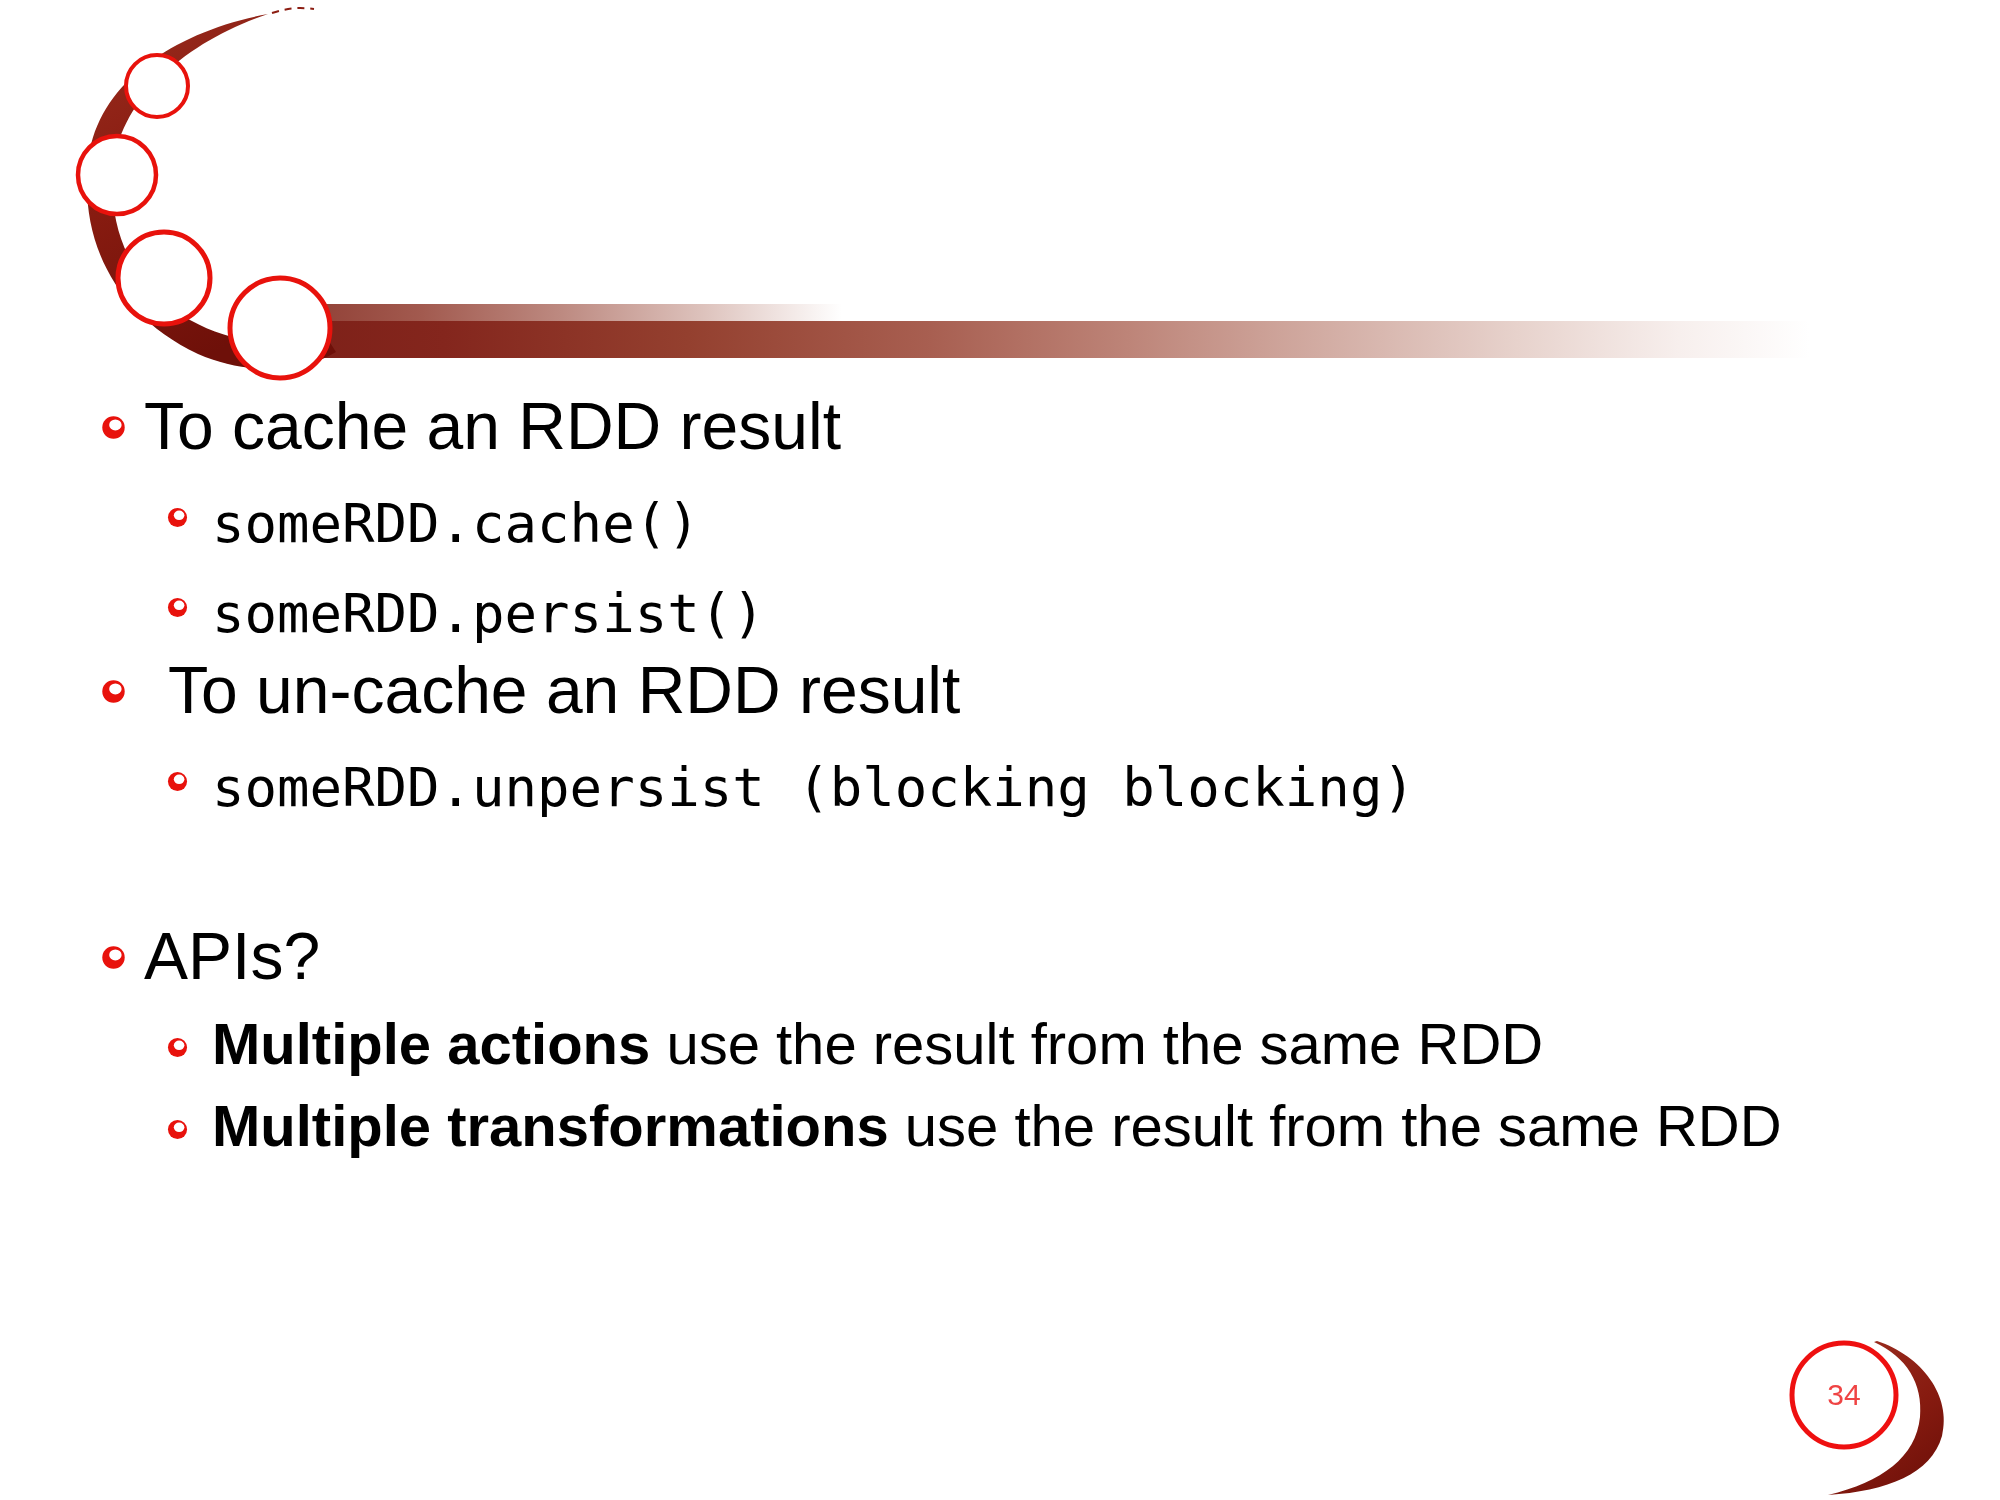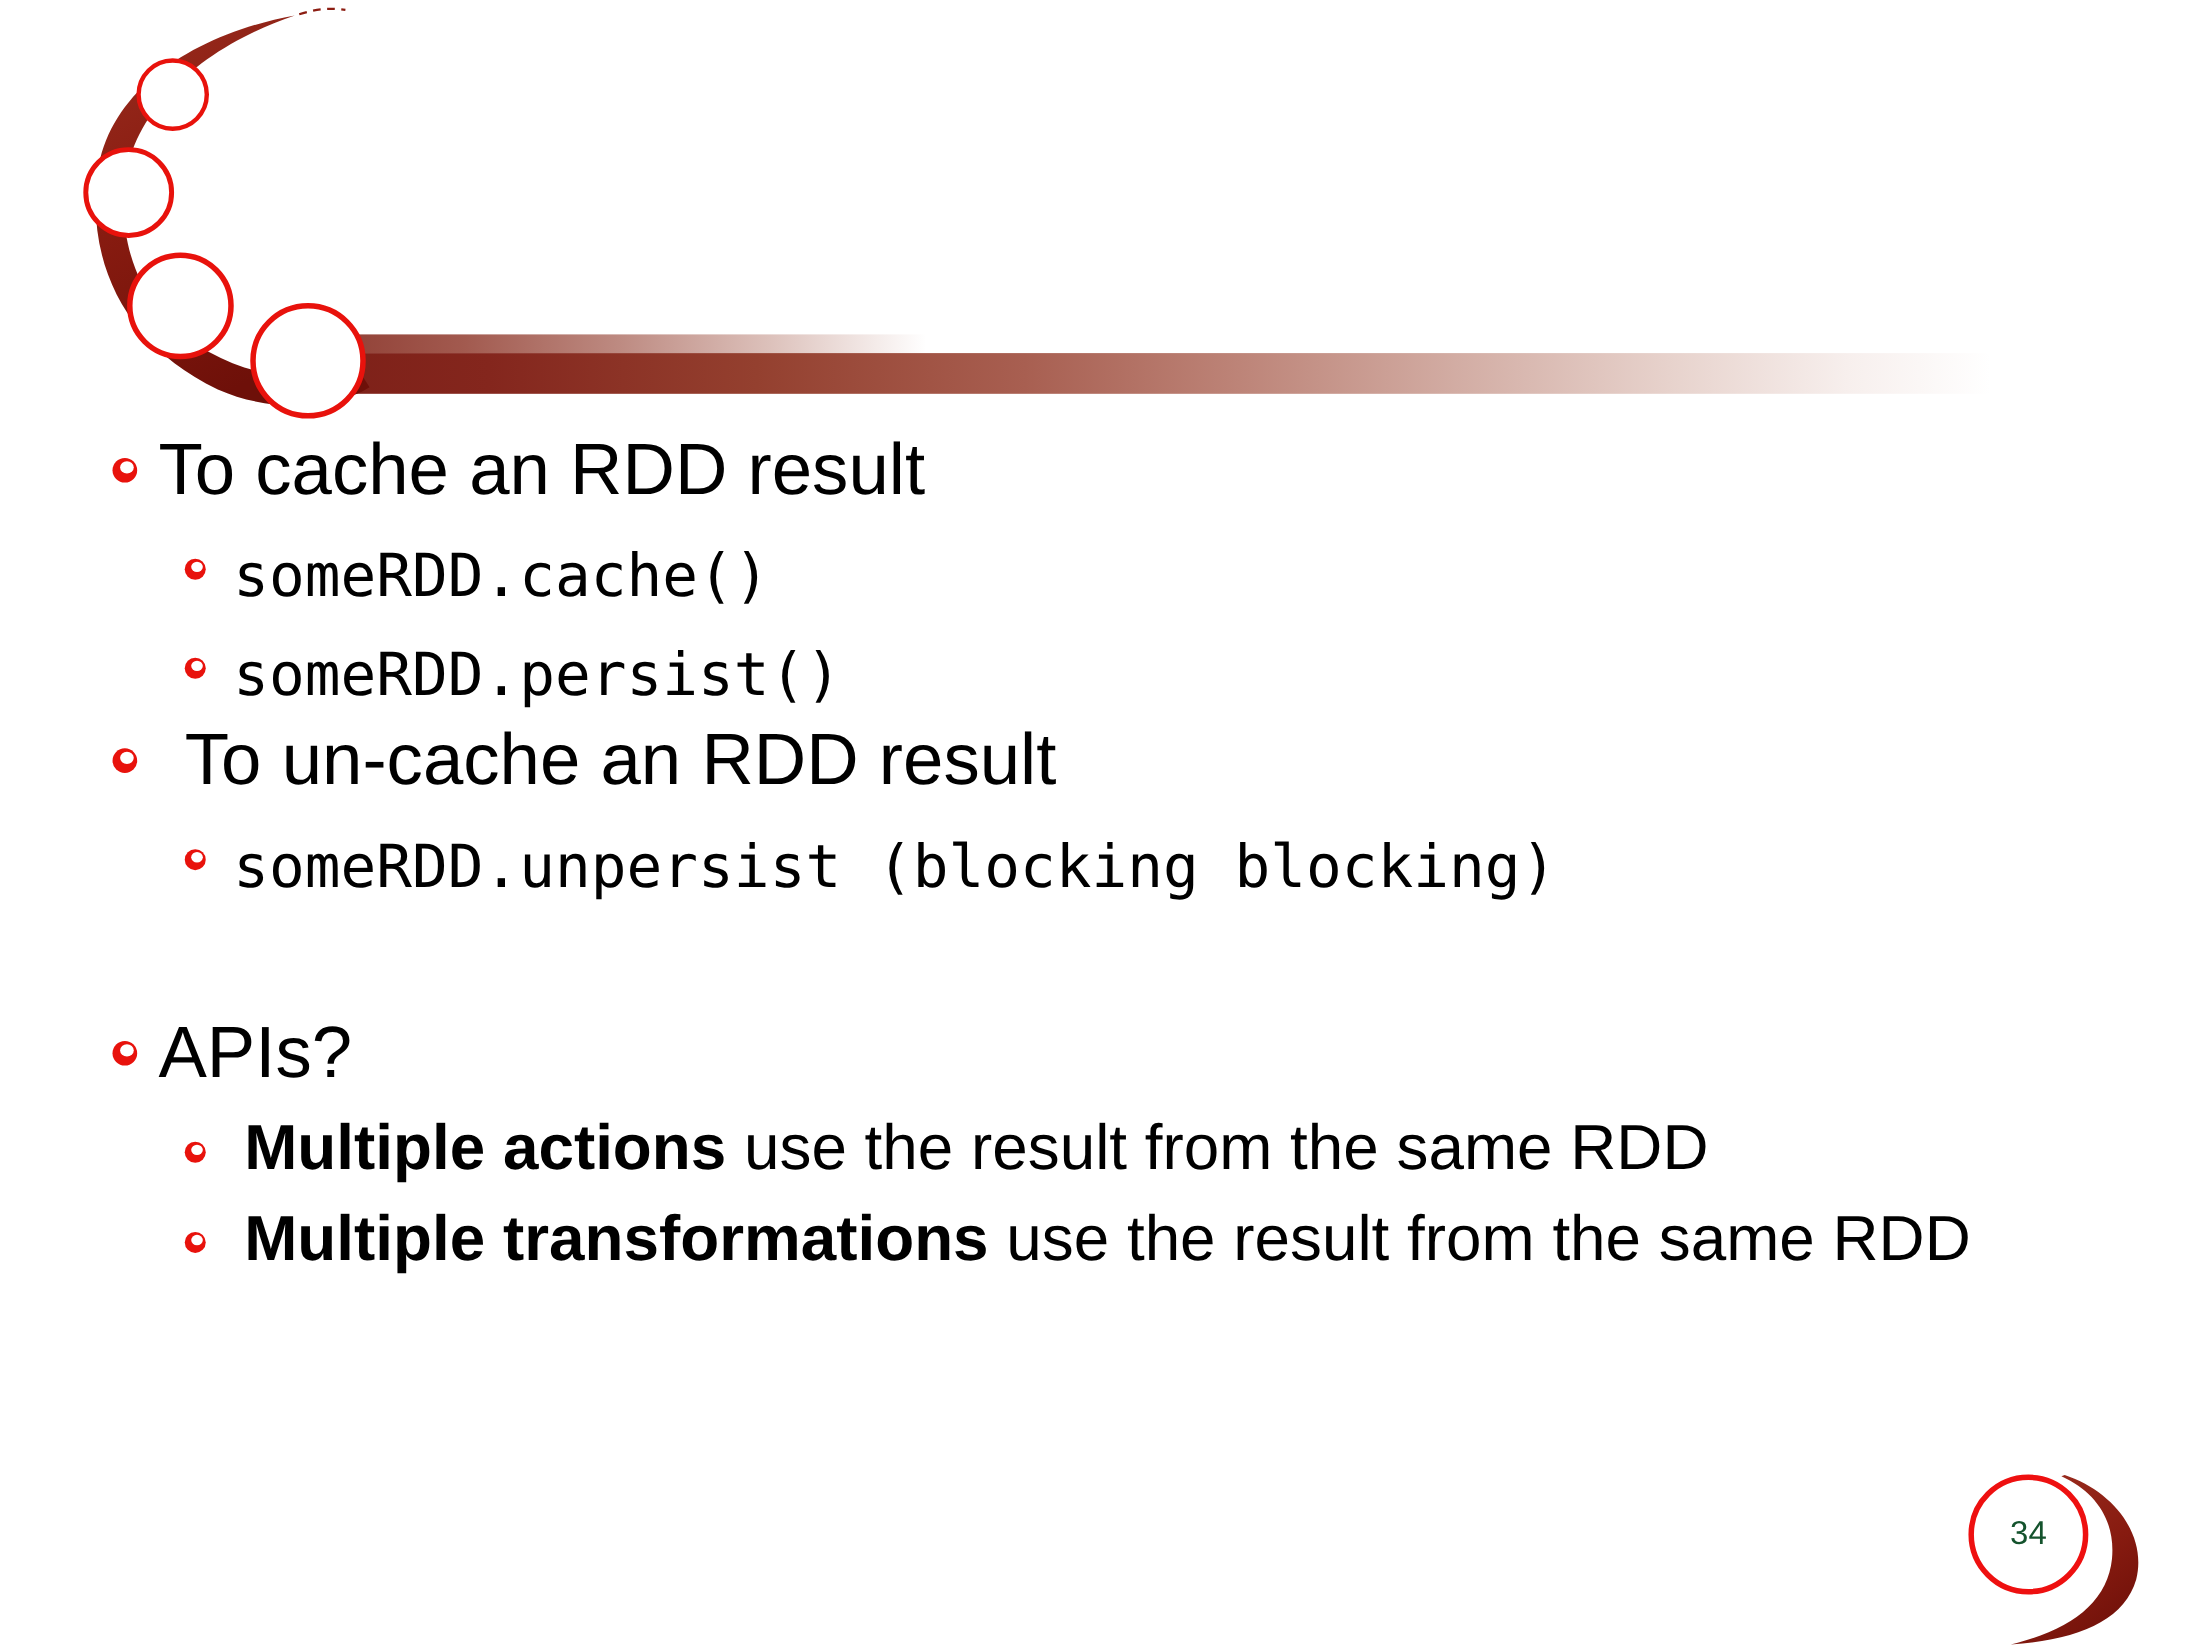--- a/index.html
+++ b/index.html
@@ -9,21 +9,21 @@
     background:#ffffff;
     overflow:hidden;
     font-family:"Liberation Sans",sans-serif;
     color:#000;
   }
   
   .corner-art{position:absolute;left:0;top:0;width:420px;height:430px;z-index:3;}
   .badge-art{position:absolute;left:1780px;top:1300px;width:220px;height:200px;z-index:3;}
   .badge-number{
     position:absolute;left:1790px;top:1376px;width:108px;z-index:4;
-    text-align:center;font-size:30px;line-height:38px;color:#14532d;
+    text-align:center;font-size:30px;line-height:38px;color:#ef4444;
   }
   
   .bar-main{
     position:absolute;left:282px;top:321px;width:1625px;height:37px;z-index:2;
     background:linear-gradient(90deg,
       #7d2018 0%, #84261d 10%, #94402f 25%, #a85f51 40%,
       #bd8478 52%, #d2aca3 64%, #e7d2cc 76%, #f7efed 86%, rgba(255,255,255,0) 94%);
   }
   .bar-upper{
     position:absolute;left:282px;top:304px;width:560px;height:17px;z-index:2;
@@ -36,21 +36,21 @@
     font-size:76px;line-height:1.1;letter-spacing:1px;font-weight:400;
     white-space:nowrap;
   }
   
   .row{position:absolute;display:flex;align-items:flex-start;white-space:nowrap;z-index:5;}
   .row .txt{line-height:1.05;}
   .row-l1{left:100px;font-size:66px;}
   .row-l1 .bullet-icon{width:27px;height:27px;margin-top:22px;margin-right:17px;flex:none;}
   .row-code{left:166px;font-size:54px;font-family:"DejaVu Sans Mono","Liberation Mono",monospace;}
   .row-code .bullet-icon{width:23px;height:23px;margin-top:10px;margin-right:23px;flex:none;}
-  .row-sub{left:166px;font-size:58px;gap:10px;}
+  .row-sub{left:166px;font-size:58px;}
   .row-sub .bullet-icon{width:23px;height:23px;margin-top:22px;margin-right:23px;flex:none;}
   .row-sub .txt b{font-weight:700;}
   .r0{top:392px;}
   .r1{top:496px;}
   .r2{top:586px;}
   .r3{top:656px;gap:24px;}
   .r4{top:760px;}
   .r5{top:922px;}
   .r6{top:1014px;}
   .r7{top:1096px;}

